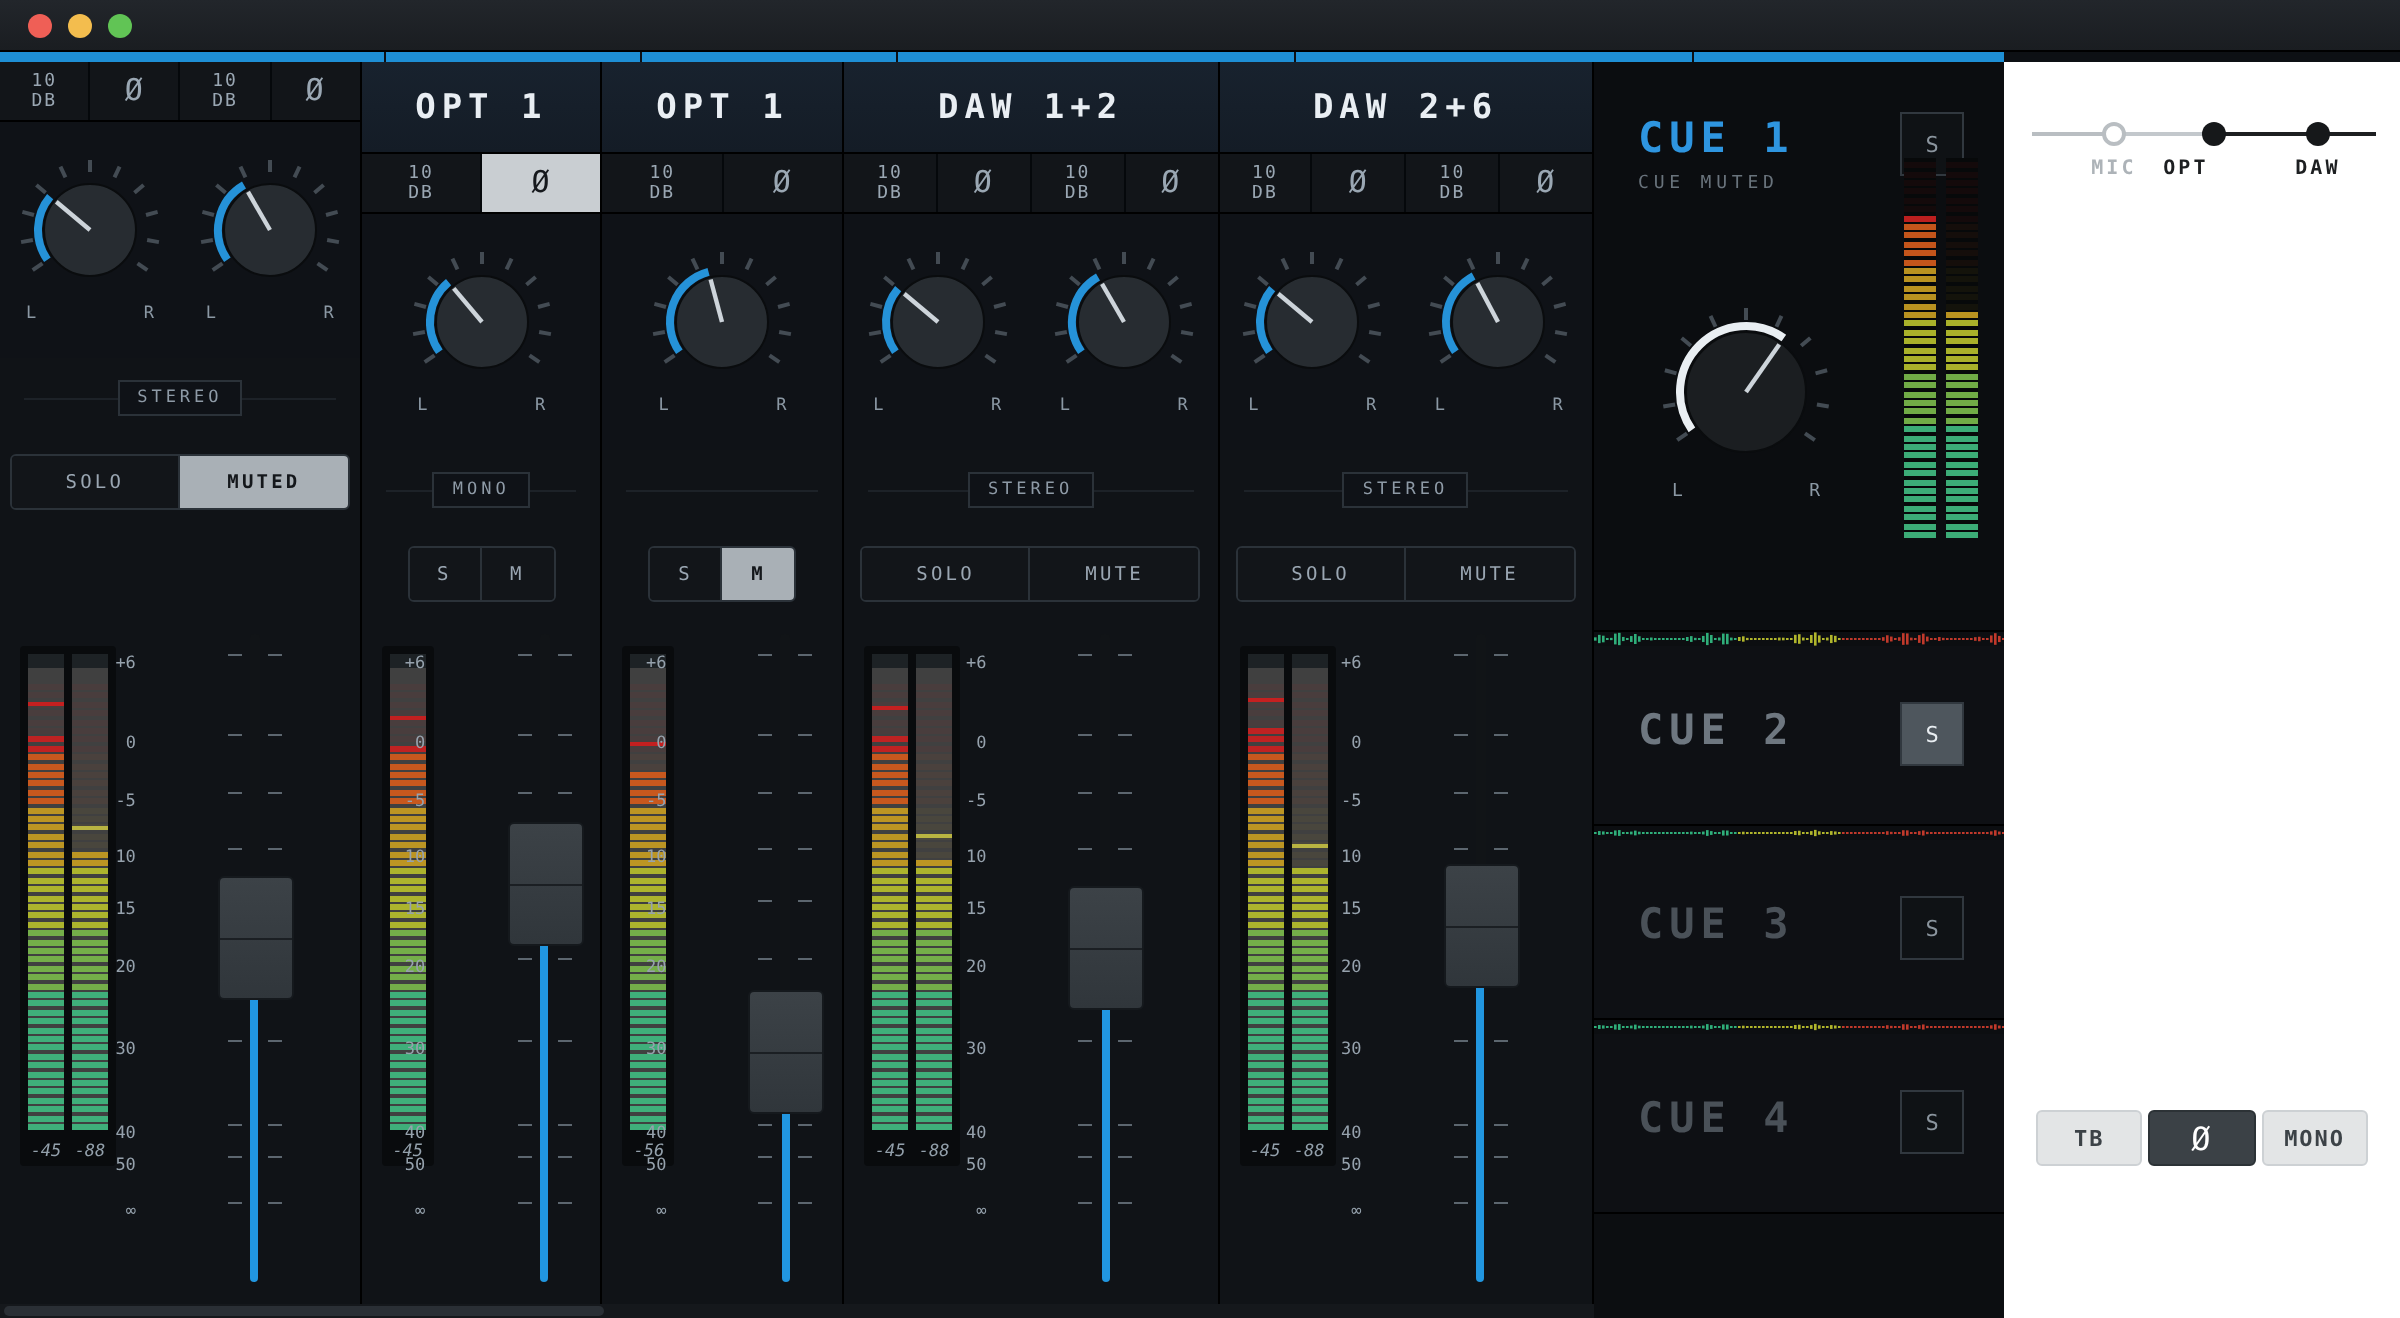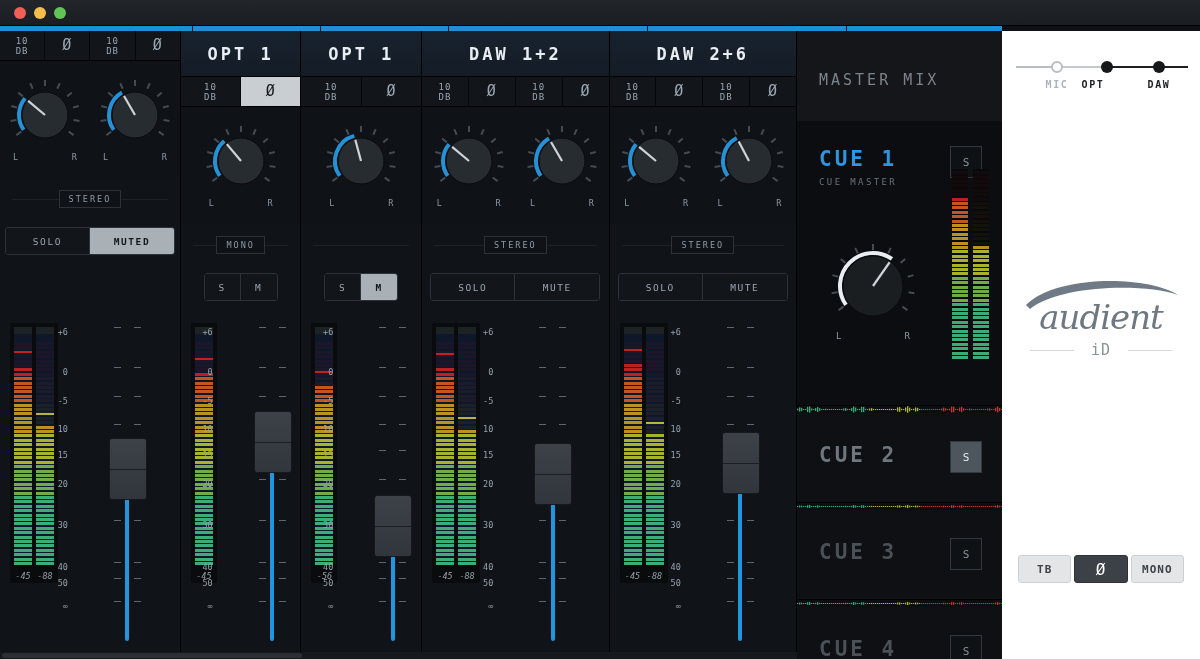--- a/index.html
+++ b/index.html
@@ -61,21 +61,21 @@
            color:#9aa6b2; background:#121519; border-right:1px solid #2b3239; }
   .smbtn:last-child{ border-right:none; }
   .smbtn.on { background:#a9b0b6; color:#14171b; font-weight:bold; }
 
   
   .mfrow { position:absolute; left:0; right:0; top:278px; bottom:0; display:flex; }
   .mfcell { flex:1; position:relative; display:flex; justify-content:center; }
 
   .meterbox { background:#090b0d; border-radius:2px; padding:4px 4px 0 4px; display:flex; gap:4px;
               position:absolute; top:14px; }
-  .mtr { width:18px; position:relative; background:#0f172a;font-style:italic; }
+  .mtr { width:18px; position:relative; background:#404040;font-style:italic; }
   .mtr .peakbar { position:absolute; left:0; right:0; top:0; height:7px; background:#1d2225; }
   .mtr .led { position:absolute; left:0; right:0; bottom:0; }
   .mtr .peak { position:absolute; left:0; right:0; height:2px; }
   .mval { position:absolute; left:0; right:0; bottom:-16px; text-align:center; font-size:8.5px; color:#93a0ab; }
 
   .faderbox { position:absolute; top:8px; bottom:18px; width:60px; }
   .ftick { position:absolute; font-size:8.5px; color:#96a2ad; transform:translateY(-50%); }
   .ftick .lbl { position:absolute; right:30px; white-space:nowrap; }
   .ftick .dl { position:absolute; left:16px; width:7px; height:1px; background:#5c666f; top:50%; }
   .ftick .dr { position:absolute; left:36px; width:7px; height:1px; background:#5c666f; top:50%; }
@@ -1255,27 +1255,24 @@
             </div>
           </div>
         </div>
       </div>
 
     <div class="scrollbar">
       <div class="thumb"></div>
     </div>
 
     <div class="master">
-      <div class="mm-hdr">
-        <div class="mm-title">MASTER MIX</div>
-      </div>
       <div id="cues">
           <div class="cue cue1">
             <div class="cue-name" style="top:26px;color:#2e95e0">CUE 1</div>
-            <div class="cue-sub" style="top:56px">CUE MASTER</div>
+            <div class="cue-sub" style="top:56px">CUE MUTED</div>
             <div class="sbtn" style="right:20px;top:25px">S</div>
             <div class="cue-knob"><svg width="86" height="86" viewBox="0 0 86 86">
                 <line x1="8.595614139862334" y1="67.09021032674393" x2="13.510526405596288" y2="63.64875170863765" stroke="#434b53" stroke-width="2"></line>
                 <line x1="1.6380743734872638" y1="50.29322346201108" x2="7.546920891560511" y2="49.2513343960095" stroke="#434b53" stroke-width="2"></line>
                 <line x1="2.4311152958591364" y1="32.12960010569412" x2="8.226670253593547" y2="33.68251437630924" stroke="#434b53" stroke-width="2"></line>
                 <line x1="10.826133389002926" y1="16.002920393165343" x2="15.422400047716796" y2="19.859646051284578" stroke="#434b53" stroke-width="2"></line>
                 <line x1="25.25003300689063" y1="4.9350729444607" x2="27.785742577334823" y2="10.372919666680602" stroke="#434b53" stroke-width="2"></line>
                 <line x1="43" y1="1" x2="43" y2="7" stroke="#434b53" stroke-width="2"></line>
                 <line x1="60.749966993109375" y1="4.9350729444607" x2="58.21425742266518" y2="10.372919666680602" stroke="#434b53" stroke-width="2"></line>
                 <line x1="75.17386661099707" y1="16.00292039316535" x2="70.57759995228321" y2="19.859646051284585" stroke="#434b53" stroke-width="2"></line>
@@ -1728,31 +1725,20 @@
           <div class="srcline" style="left:105px;width:52px;background:#1d1f21"></div>
           <div class="srcline" style="left:157px;width:29px;background:#1d1f21"></div>
           <div class="srcdot" style="left:49px;background:#ffffff;border:2px solid #b9bec2;"></div>
           <div class="srclbl" style="left:55px;color:#adb3b8">MIC</div>
           <div class="srcdot" style="left:99px;background:#16181a;"></div>
           <div class="srclbl" style="left:91px;color:#1d1f21">OPT</div>
           <div class="srcdot" style="left:151px;background:#16181a;"></div>
           <div class="srclbl" style="left:157px;color:#1d1f21">DAW</div>
         </div>
 
-      <div class="logo">
-        <svg width="170" height="64" viewBox="0 0 170 64">
-          <path d="M10 34 C40 4, 130 4, 162 24 C128 12, 44 14, 14 38 Z" fill="#6f7a86"></path>
-          <text x="85" y="58" font-family="DejaVu Serif, serif" font-style="italic" font-size="34" fill="#6e7880" text-anchor="middle" letter-spacing="-1">audient</text>
-        </svg>
-        <div class="logo-id">
-          <span class="rule" style="left:14px"></span>
-          <span>iD</span>
-          <span class="rule" style="right:14px"></span>
-        </div>
-      </div>
 
       <div class="btnpanel" id="btnpanel">
           <div class="btnrow">
             <div class="pbtn">TB</div>
             <div class="pbtn on">
               <span class="ph">Ø</span>
             </div>
             <div class="pbtn">MONO</div>
           </div>
         </div>

